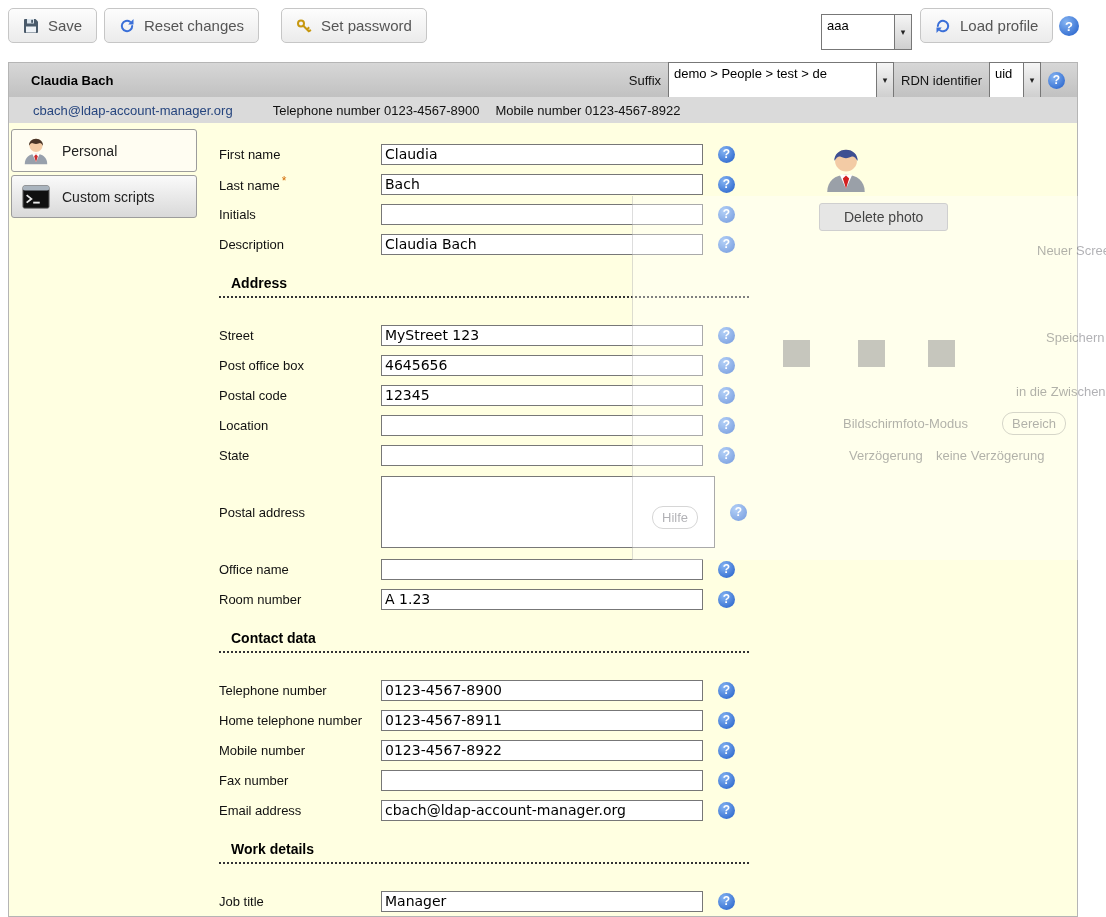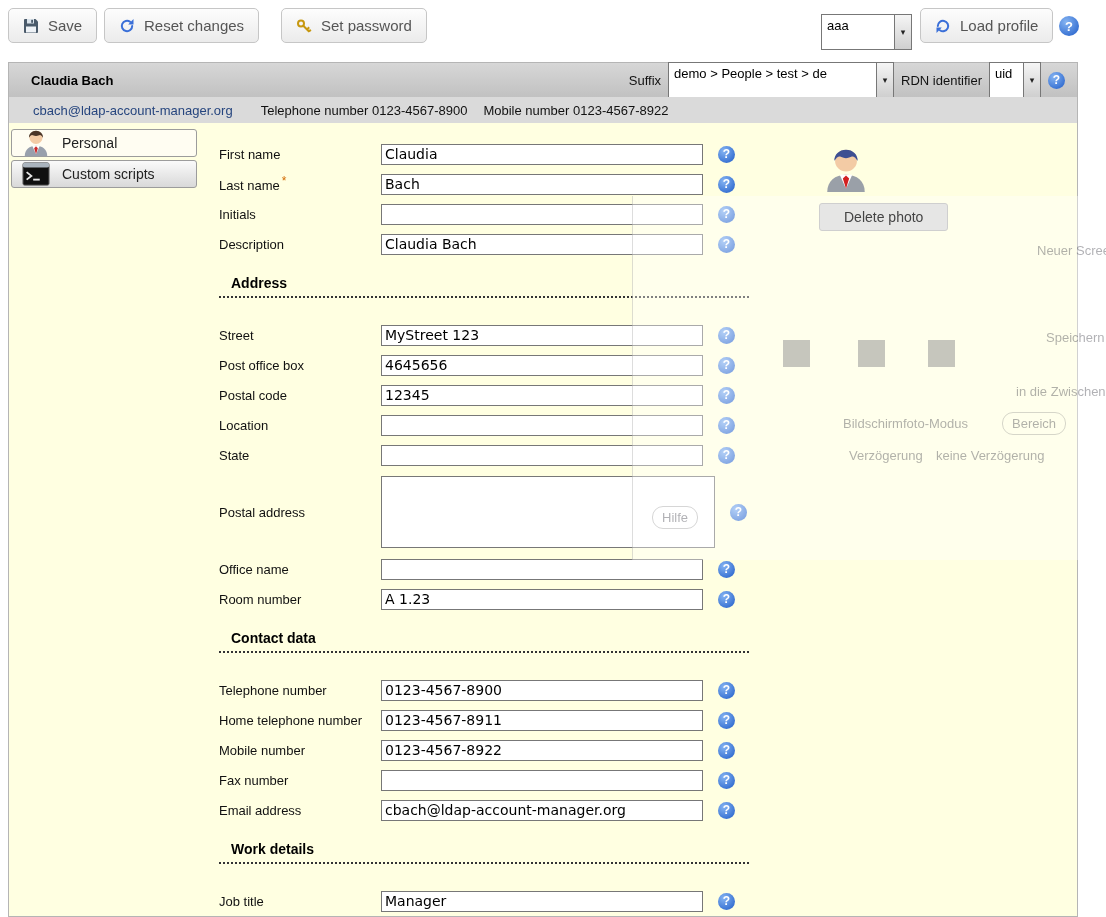--- a/index.html
+++ b/index.html
@@ -35,26 +35,26 @@
             display:flex;align-items:center;justify-content:space-between;padding:0 12px 0 22px}
   .titlebar .title{font-size:13px;font-weight:bold;color:#000}
   .tb-right{display:flex;align-items:center;gap:7px;font-size:13px;color:#111}
   #suffix-select{width:226px}
   #rdn-select{width:52px}
 
   .subbar{position:absolute;left:0;top:34px;width:100%;height:26px;background:#dadada;
           display:flex;align-items:center;font-size:13px;color:#111}
   .link{color:#26457e;cursor:pointer}
   .sub-email{margin-left:24px}
-  .sub-tel{margin-left:28px}
+  .sub-tel{margin-left:40px}
   .sub-mobile{margin-left:16px}
 
   
   .tabs{position:absolute;left:2px;top:66px;width:186px}
-  .tab{display:flex;align-items:center;height:28px;margin-bottom:3px;border:1px solid #9c9c9c;border-radius:3px;
+  .tab{display:flex;align-items:center;height:43px;margin-bottom:3px;border:1px solid #9c9c9c;border-radius:3px;
        background:linear-gradient(#fafafa,#d9d9d9);cursor:pointer}
   .tab.active{background:#fffdf2}
   .ticon{width:30px;height:30px;margin:0 11px 0 9px;flex:0 0 auto}
   .tlabel{font-size:14px;color:#222}
 
   
   .form-col{position:absolute;left:210px;top:76px;width:560px}
   .frow{display:flex;align-items:center;height:30px}
   .frow.tall{height:84px}
   .flabel{width:162px;font-size:13px;color:#111;flex:0 0 auto}

